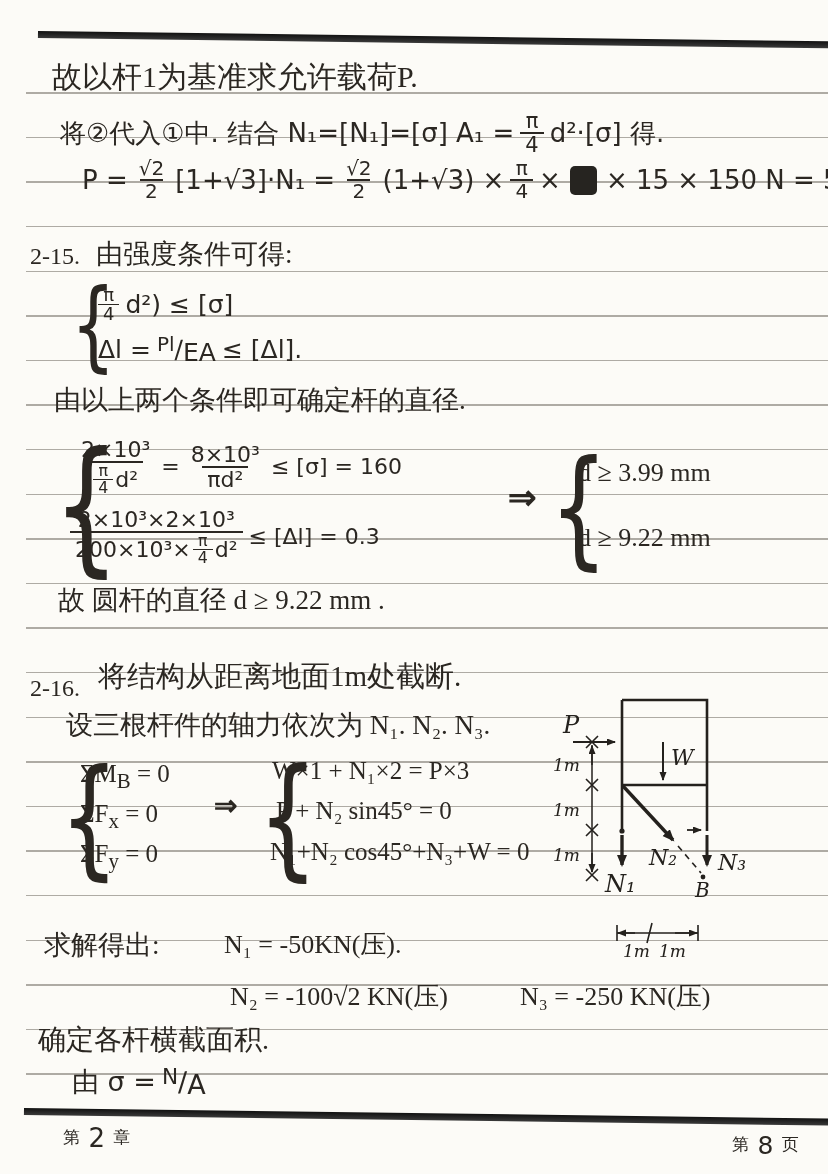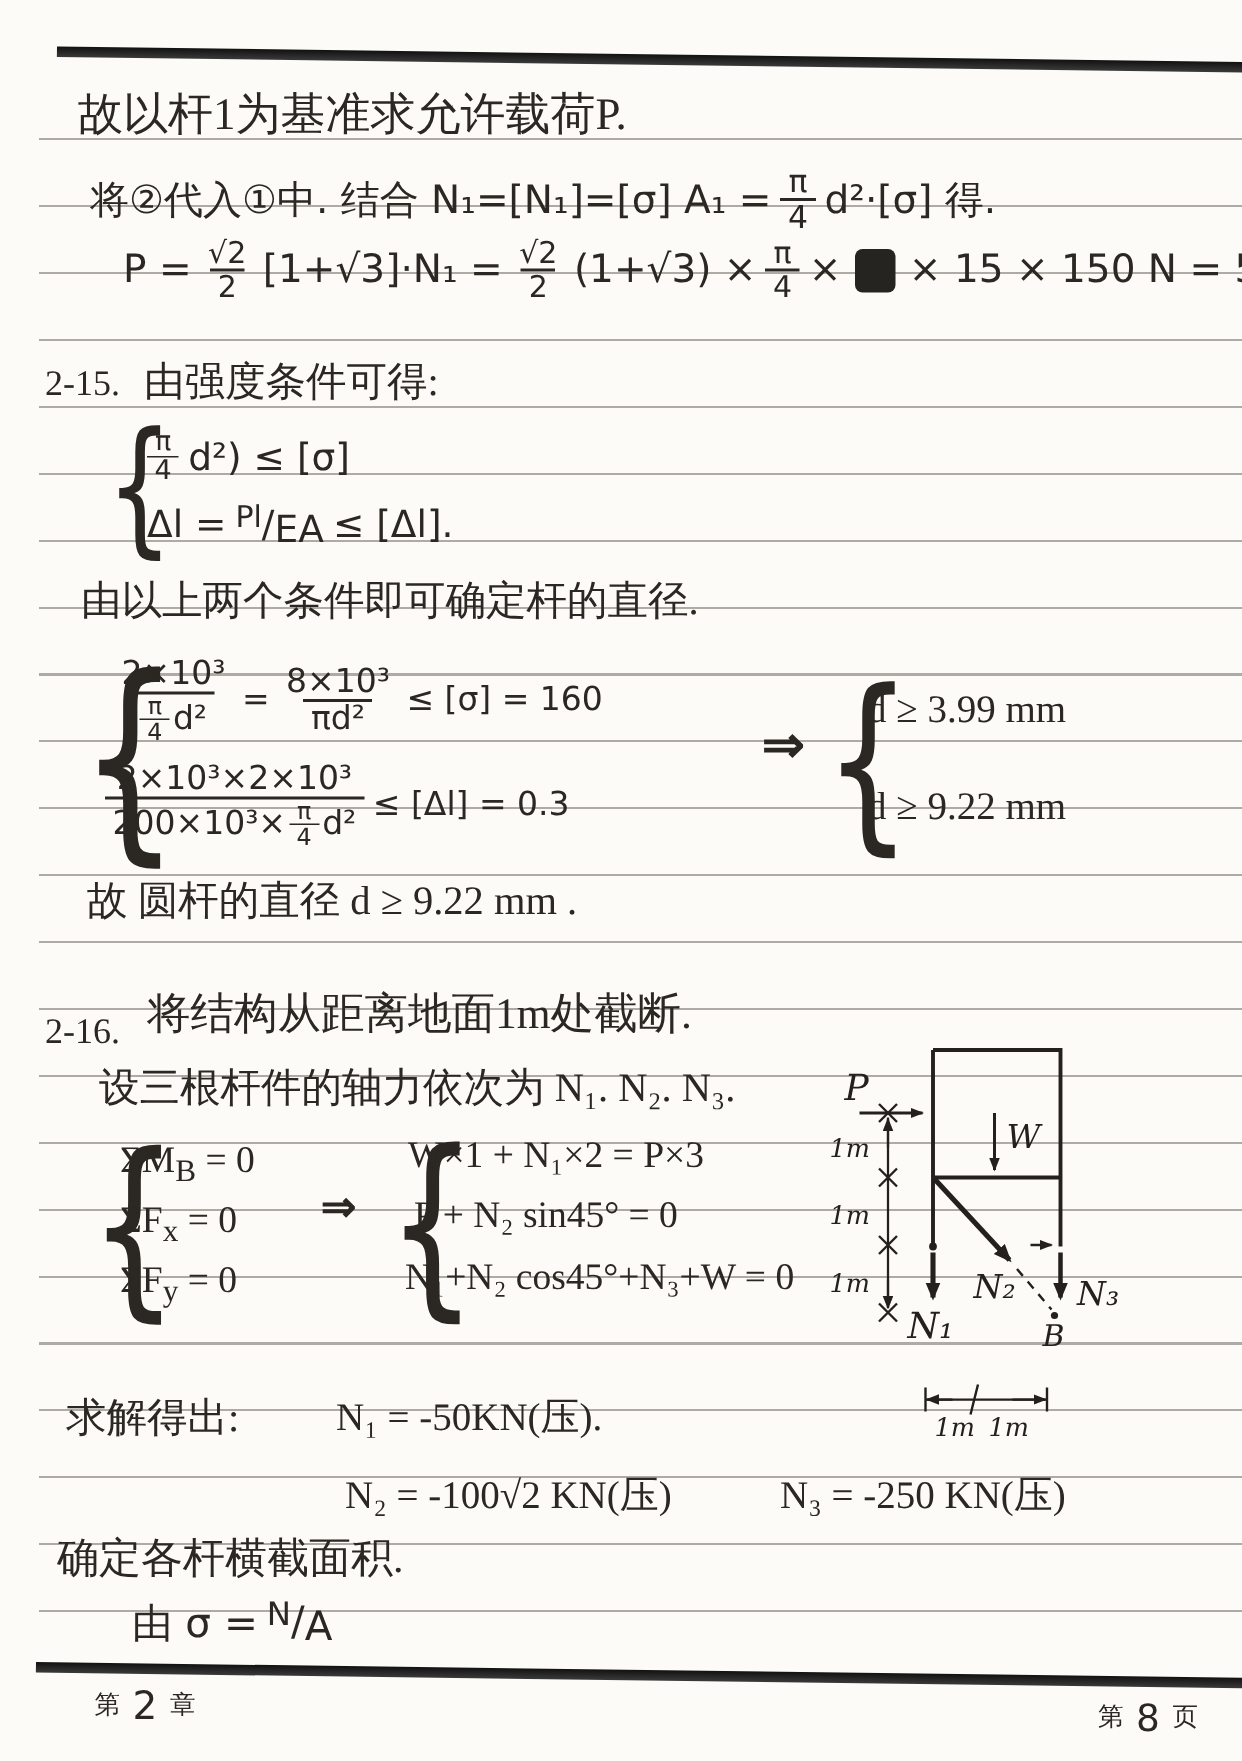--- a/index.html
+++ b/index.html
@@ -143,21 +143,21 @@
   <div class="hw" style="left:272px;top:757px;font-size:25px;">W×1 + N₁×2 = P×3</div>
   <div class="hw" style="left:276px;top:797px;font-size:25px;">P + N₂ sin45° = 0</div>
   <div class="hw" style="left:270px;top:838px;font-size:25px;">N₁+N₂ cos45°+N₃+W = 0</div>
 
   <div class="hw" style="left:44px;top:930px;font-size:27px;">求解得出:</div>
   <div class="hw" style="left:224px;top:930px;font-size:26px;">N₁ = -50KN(压).</div>
   <div class="hw" style="left:230px;top:982px;font-size:26px;">N₂ = -100√2 KN(压)</div>
   <div class="hw" style="left:520px;top:982px;font-size:26px;">N₃ = -250 KN(压)</div>
   <div class="hw" style="left:38px;top:1024px;font-size:28px;">确定各杆横截面积.</div>
 
-  <div class="row" style="left:88px;top:1064px;font-size:27px;">
+  <div class="row" style="left:72px;top:1064px;font-size:27px;">
     <span>由 σ =</span>
     <span><span class="rnum">N</span><span>∕</span><span class="rden">A</span></span>
   </div>
 
   <svg style="position:absolute;left:545px;top:685px;" width="283" height="300" viewBox="0 0 283 300">
     <defs>
       <marker id="ah" markerWidth="12" markerHeight="10" refX="8" refY="3.5" orient="auto" markerUnits="userSpaceOnUse">
         <path d="M0,0 L9,3.5 L0,7 z" fill="#24211d"></path>
       </marker>
       <marker id="ahBig" markerWidth="16" markerHeight="14" refX="10" refY="5" orient="auto" markerUnits="userSpaceOnUse">

